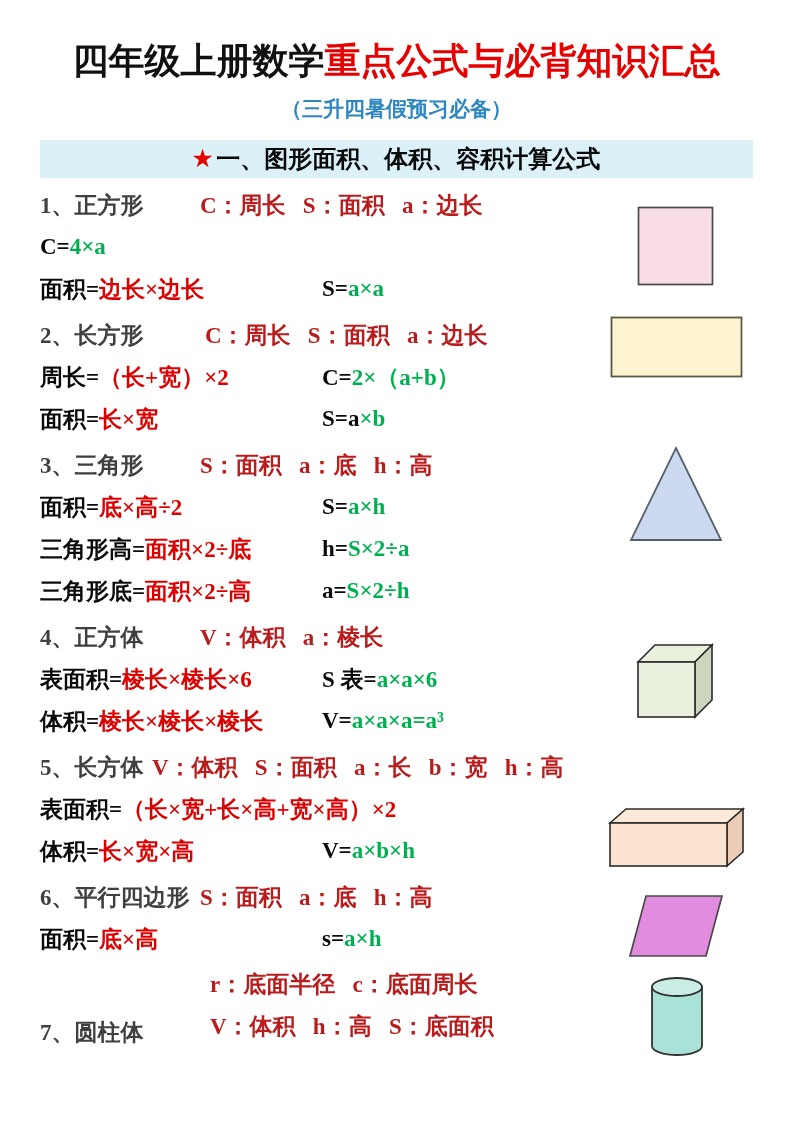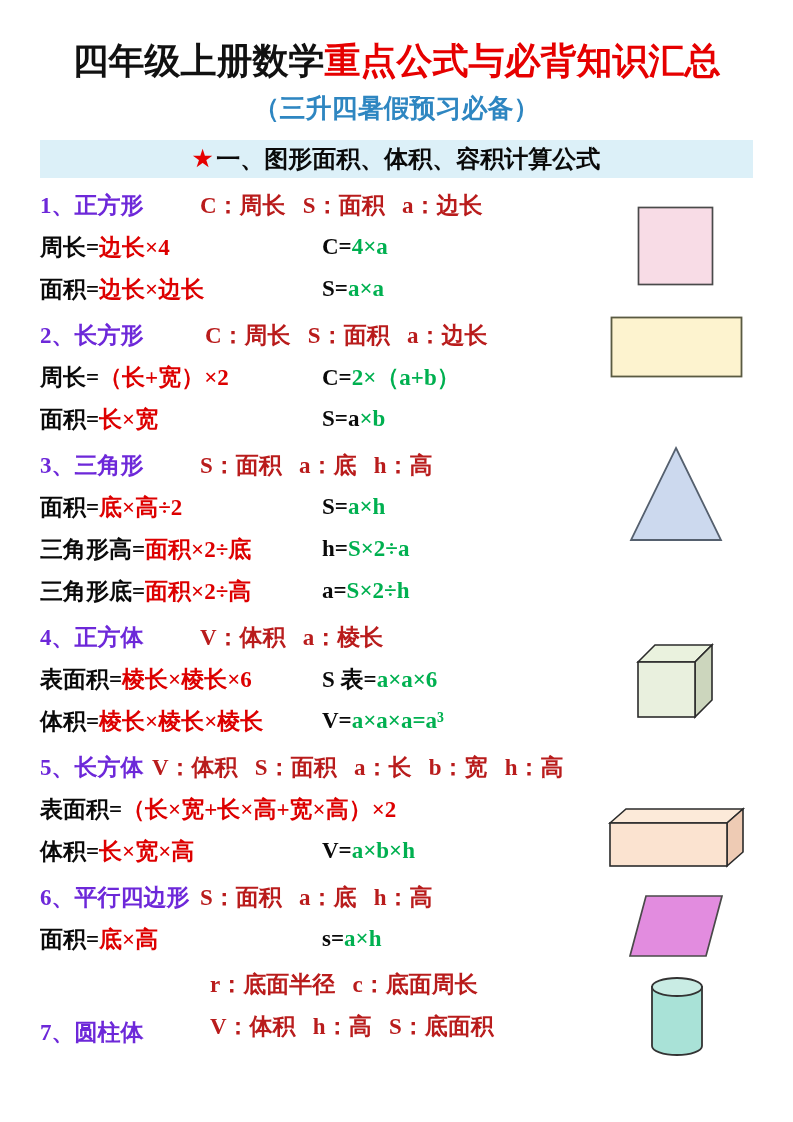--- a/index.html
+++ b/index.html
@@ -6,31 +6,31 @@
   .page{
     position:relative;width:793px;height:1122px;background:#ffffff;overflow:hidden;
     font-family:"Liberation Serif","DejaVu Serif",serif;font-weight:bold;color:#111;
   }
   .title{
     margin:0;padding-top:39px;text-align:center;font-size:36px;line-height:1.25;
     white-space:nowrap;letter-spacing:0;
   }
   .title .t-red{color:#e60000;}
   .subtitle{
-    margin-top:12px;text-align:center;font-size:26px;color:#2e86c1;line-height:26px;
+    margin-top:12px;text-align:center;font-size:21px;color:#2e86c1;line-height:26px;
   }
   .banner{
     margin:18px 40px 0 40px;height:38px;background:#dcf0f8;
     display:flex;align-items:center;justify-content:center;font-size:24px;color:#0a0a0a;
   }
   .banner .star{color:#e60000;margin-right:4px;font-size:22px;}
   .content{margin-top:6px;padding-left:40px;}
   .section{margin-top:4px;}
   .row{height:42px;display:flex;align-items:center;font-size:23px;white-space:nowrap;}
-  .name{display:inline-block;min-width:160px;color:#6d28d9;}
+  .name{display:inline-block;min-width:160px;color:#404040;}
   .s2 .name{min-width:165px;}
   .s5 .name{min-width:112px;}
   .legend{color:#b91c1c;white-space:pre;}
   .col1{display:inline-block;min-width:282px;}
   .k{color:#0a0a0a;}
   .red{color:#dd0000;}
   .green{color:#00b050;}
   .cyl-wrap{display:flex;align-items:flex-end;margin-top:4px;}
   .cyl-wrap .name{min-width:170px;font-size:23px;}
   .cyl-legends .legend{display:block;font-size:23px;line-height:42px;}
@@ -51,21 +51,20 @@
   </div>
 
   <div class="content">
 
     <div class="section s1">
       <div class="row">
         <span class="name">1、正方形</span>
         <span class="legend">C：周长   S：面积   a：边长</span>
       </div>
       <div class="row">
-        <span class="col1"><span class="k">周长=</span><span class="red">边长×4</span></span>
         <span class="col2"><span class="k">C=</span><span class="green">4×a</span></span>
       </div>
       <div class="row">
         <span class="col1"><span class="k">面积=</span><span class="red">边长×边长</span></span>
         <span class="col2"><span class="k">S=</span><span class="green">a×a</span></span>
       </div>
     </div>
 
     <div class="section s2">
       <div class="row">

